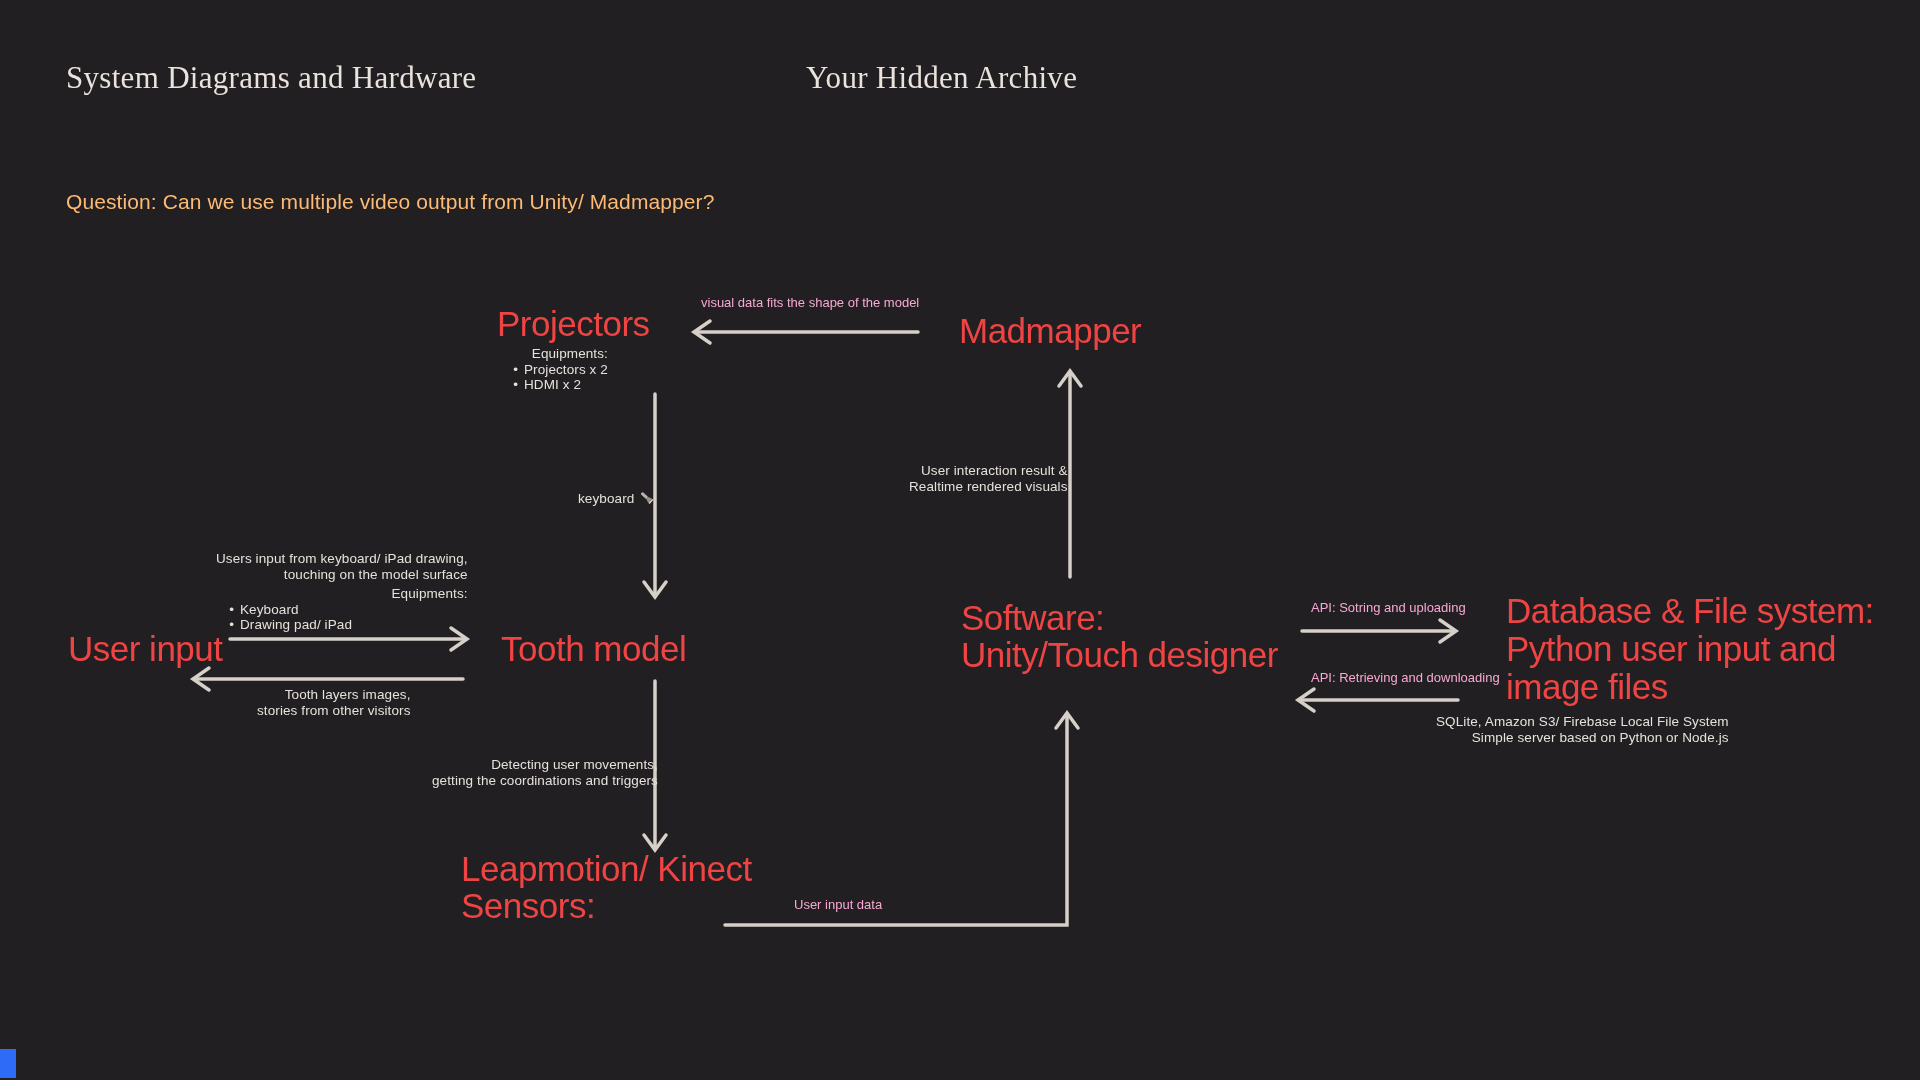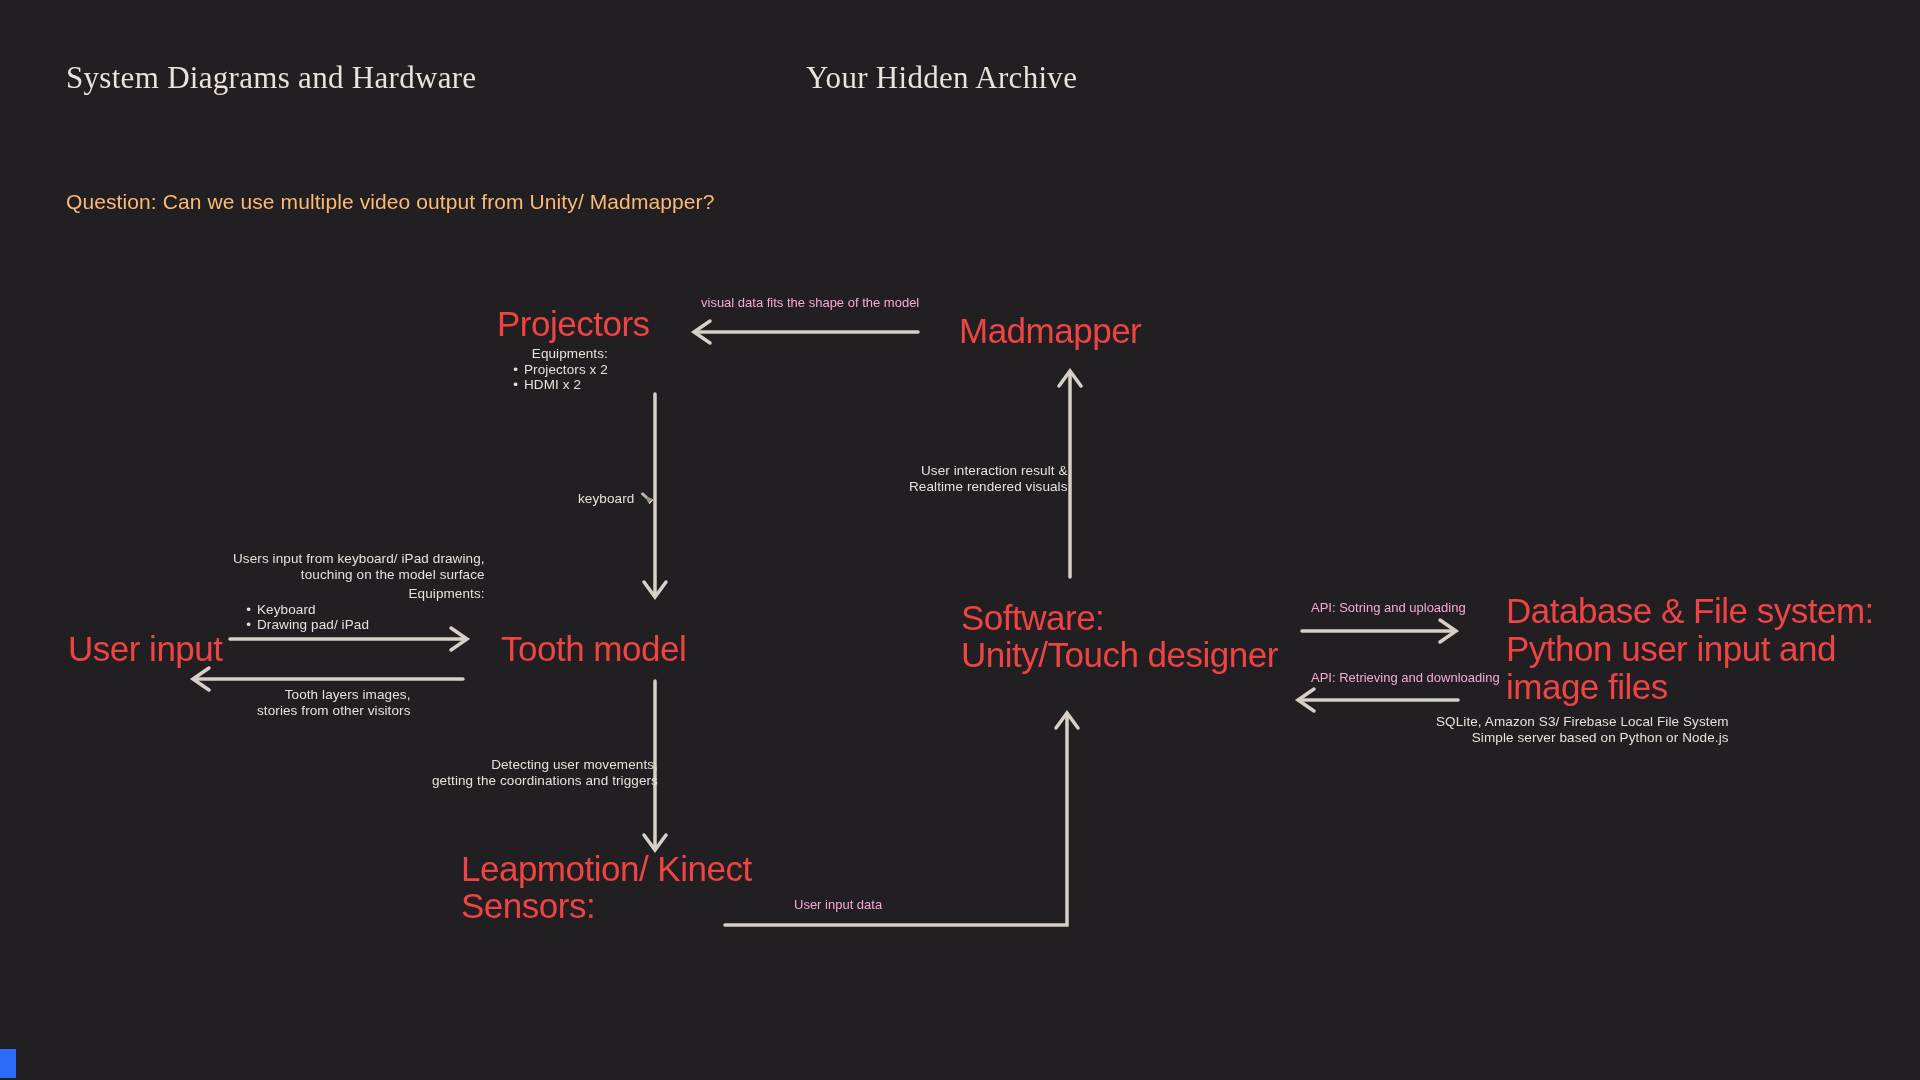--- a/index.html
+++ b/index.html
@@ -101,21 +101,21 @@
             <rect x="5.2" y="0.6" width="5.6" height="1.4" fill="#efe6c2"></rect>
           </g>
         </svg></span>
   </div>
 
   <div class="abs lbl" style="left:909px;top:463px">
     <div>User interaction result &amp;</div>
     <div>Realtime rendered visuals</div>
   </div>
 
-  <div class="abs lbl" style="left:233px;top:551px">
+  <div class="abs lbl" style="left:216px;top:551px">
     <div>Users input from keyboard/ iPad drawing,</div>
     <div>touching on the model surface</div>
     <div class="eq-label">Equipments:</div>
     <div class="bullet-row">
       <span class="bullet-dot">•</span>
       <span>Keyboard</span>
     </div>
     <div class="bullet-row">
       <span class="bullet-dot">•</span>
       <span>Drawing pad/ iPad</span>

